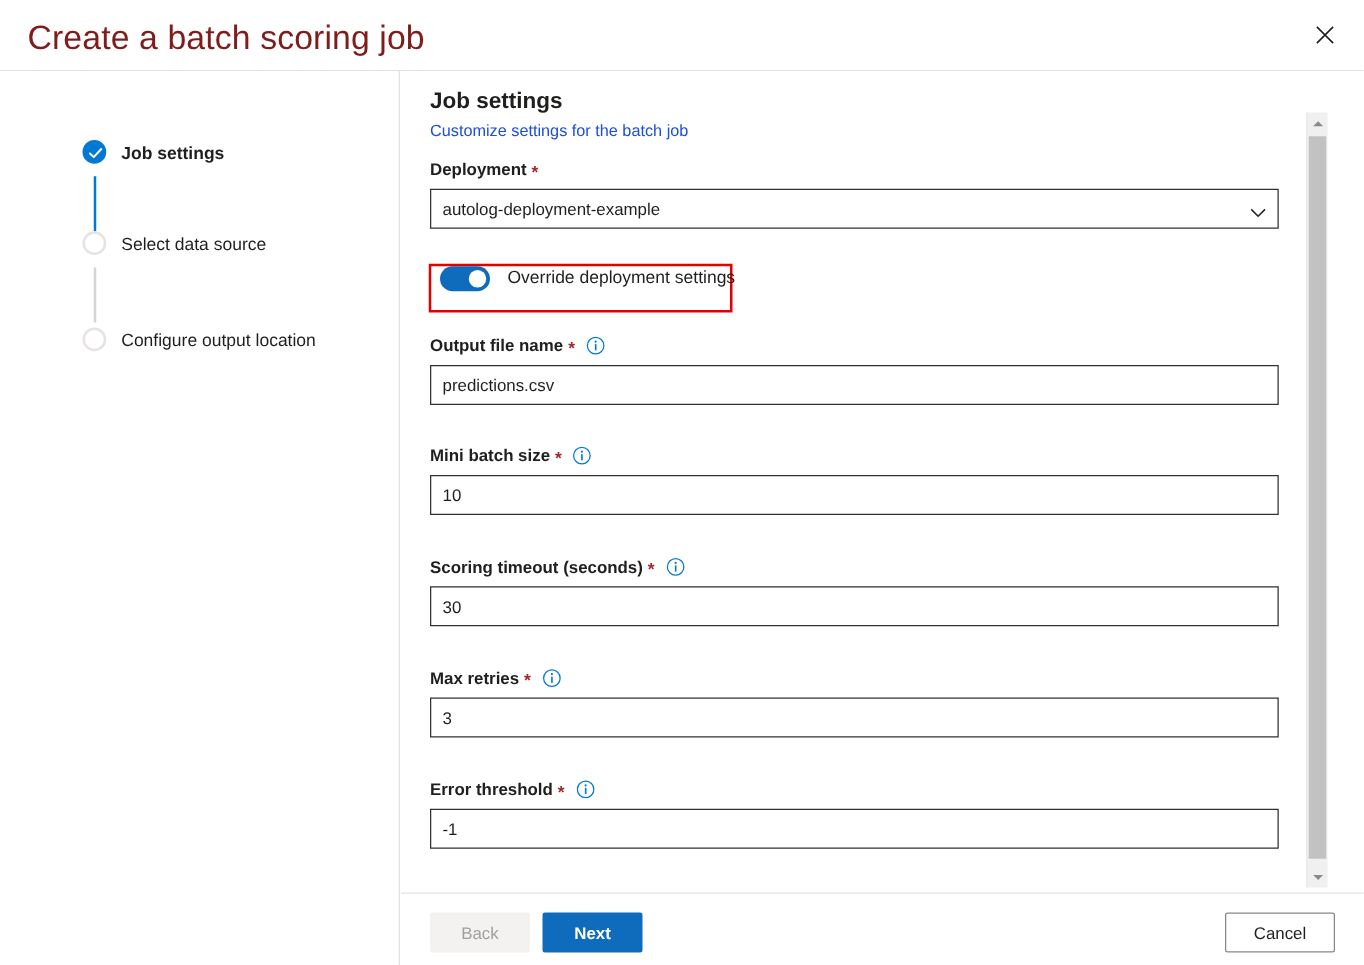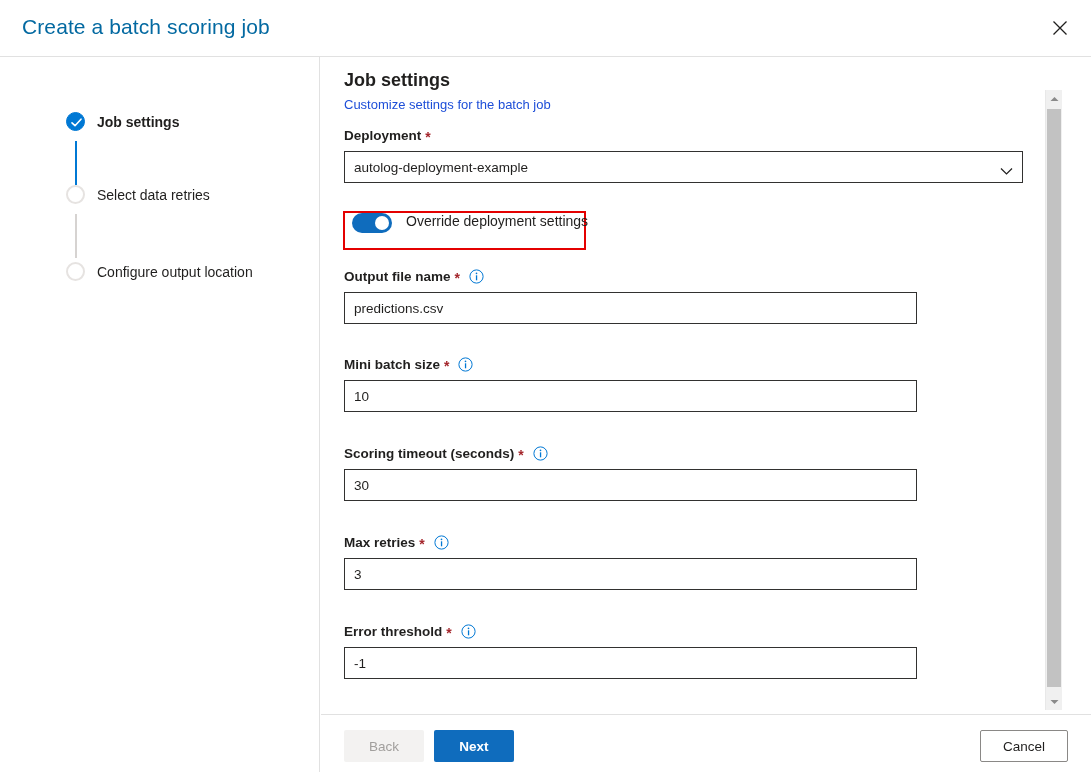--- a/index.html
+++ b/index.html
@@ -23,23 +23,23 @@
     width: 1091px;
     height: 57px;
     border-bottom: 1px solid #e1e1e1;
     box-sizing: border-box;
     background: #ffffff;
   }
   .dialog-title {
     position: absolute;
     left: 22px;
     top: 15px;
-    font-size: 21px;
+    font-size: 27px;
     font-weight: 400;
-    color: #0369a1;
+    color: #7f1d1d;
     letter-spacing: 0.1px;
     white-space: nowrap;
   }
   .close-button {
     position: absolute;
     right: 8px;
     top: 6px;
     width: 46px;
     height: 44px;
     display: flex;
@@ -174,21 +174,21 @@
   }
   .info-icon {
     margin-left: 9px;
     display: inline-flex;
     align-items: center;
     cursor: pointer;
   }
   .info-icon svg { display: block; }
 
   .text-input {
-    width: 573px;
+    width: 679px;
     height: 32px;
     box-sizing: border-box;
     border: 1px solid #323130;
     background: #ffffff;
     font-family: "Liberation Sans", sans-serif;
     font-size: 13.5px;
     color: #201f1e;
     padding: 0 9px;
     outline: none;
     border-radius: 0;
@@ -362,21 +362,21 @@
         <path d="M2 6.8 L5 9.7 L11 3.2" stroke="#ffffff" stroke-width="1.6" fill="none" stroke-linecap="round" stroke-linejoin="round"></path>
       </svg>
     </span>
     <span class="step-label current">Job settings</span>
   </div>
 
   <div class="step-connector conn-1"></div>
 
   <div class="step step-2">
     <span class="step-marker todo"></span>
-    <span class="step-label">Select data retries</span>
+    <span class="step-label">Select data source</span>
   </div>
 
   <div class="step-connector conn-2"></div>
 
   <div class="step step-3">
     <span class="step-marker todo"></span>
     <span class="step-label">Configure output location</span>
   </div>
 
 </div>

